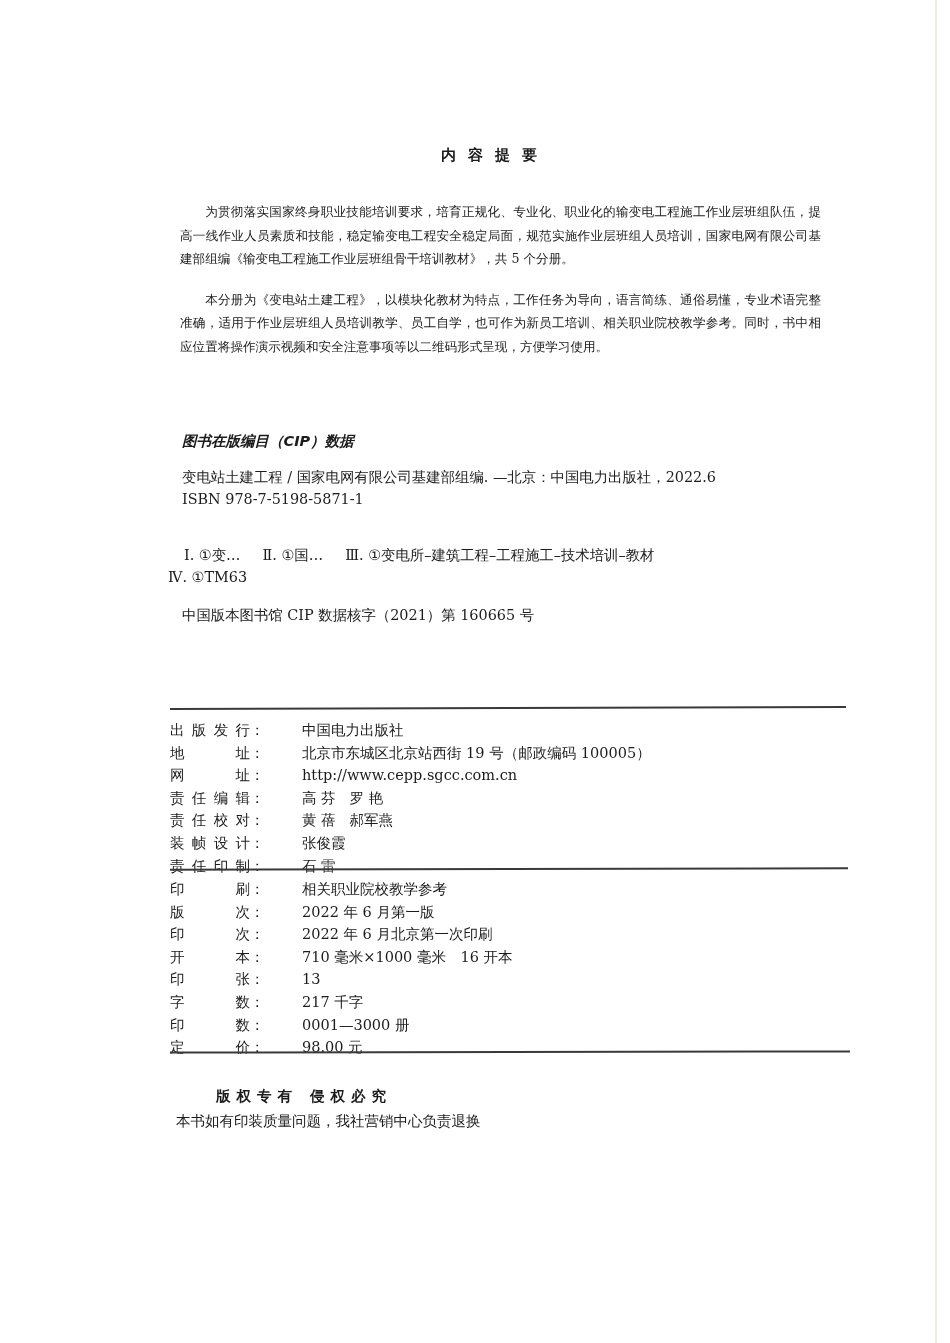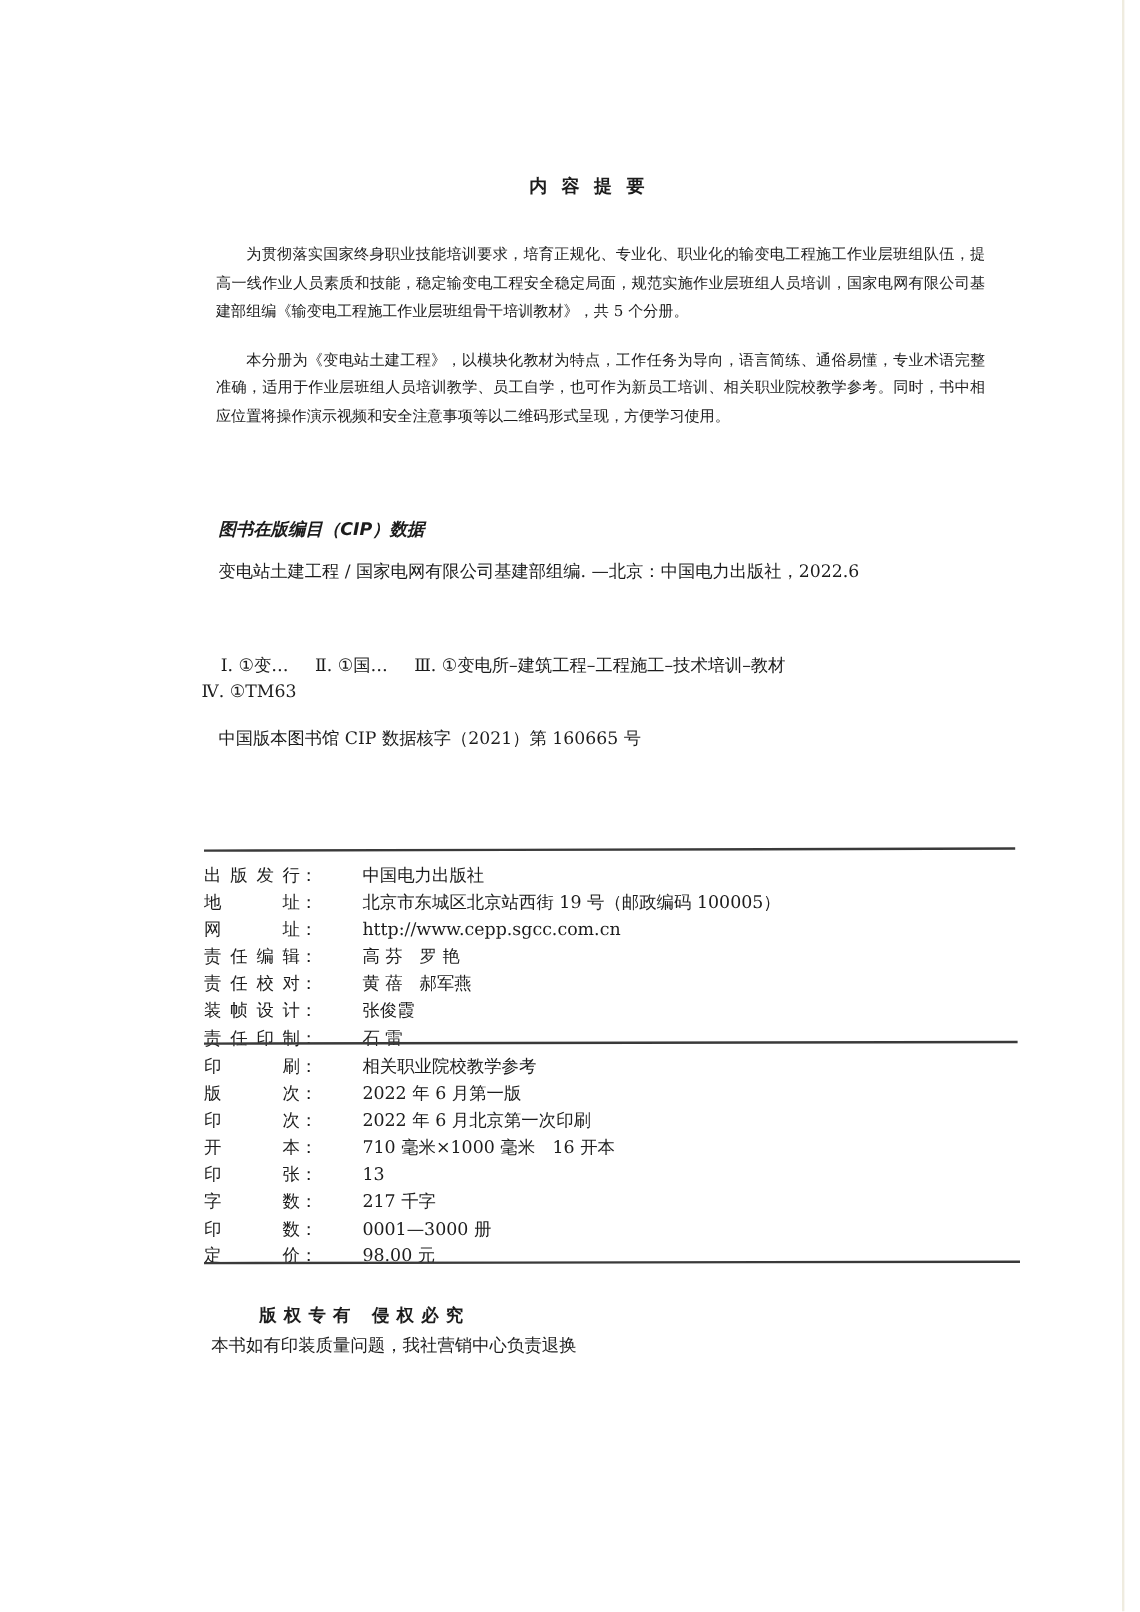--- a/index.html
+++ b/index.html
@@ -57,20 +57,21 @@
 
 <div class="abs abstract">
   <p>为贯彻落实国家终身职业技能培训要求，培育正规化、专业化、职业化的输变电工程施工作业层班组队伍，提高一线作业人员素质和技能，稳定输变电工程安全稳定局面，规范实施作业层班组人员培训，国家电网有限公司基建部组编《输变电工程施工作业层班组骨干培训教材》，共 5 个分册。</p>
   <p>本分册为《变电站土建工程》，以模块化教材为特点，工作任务为导向，语言简练、通俗易懂，专业术语完整准确，适用于作业层班组人员培训教学、员工自学，也可作为新员工培训、相关职业院校教学参考。同时，书中相应位置将操作演示视频和安全注意事项等以二维码形式呈现，方便学习使用。</p>
 </div>
 
 <div class="abs cip-heading">图书在版编目（CIP）数据</div>
 
 <div class="abs cip-body">
   <div>变电站土建工程 / 国家电网有限公司基建部组编. —北京：中国电力出版社，2022.6</div>
+  <div>ISBN 978-7-5198-5871-1</div>
 </div>
 
 <div class="abs cip-class">
   <div class="ind">
     <span>Ⅰ. ①变…</span><span class="gap"></span><span>Ⅱ. ①国…</span><span class="gap"></span><span>Ⅲ. ①变电所–建筑工程–工程施工–技术培训–教材</span>
   </div>
   <div><span>Ⅳ. ①TM63</span></div>
 </div>
 
 <div class="abs cip-no">中国版本图书馆 CIP 数据核字（2021）第 160665 号</div>

